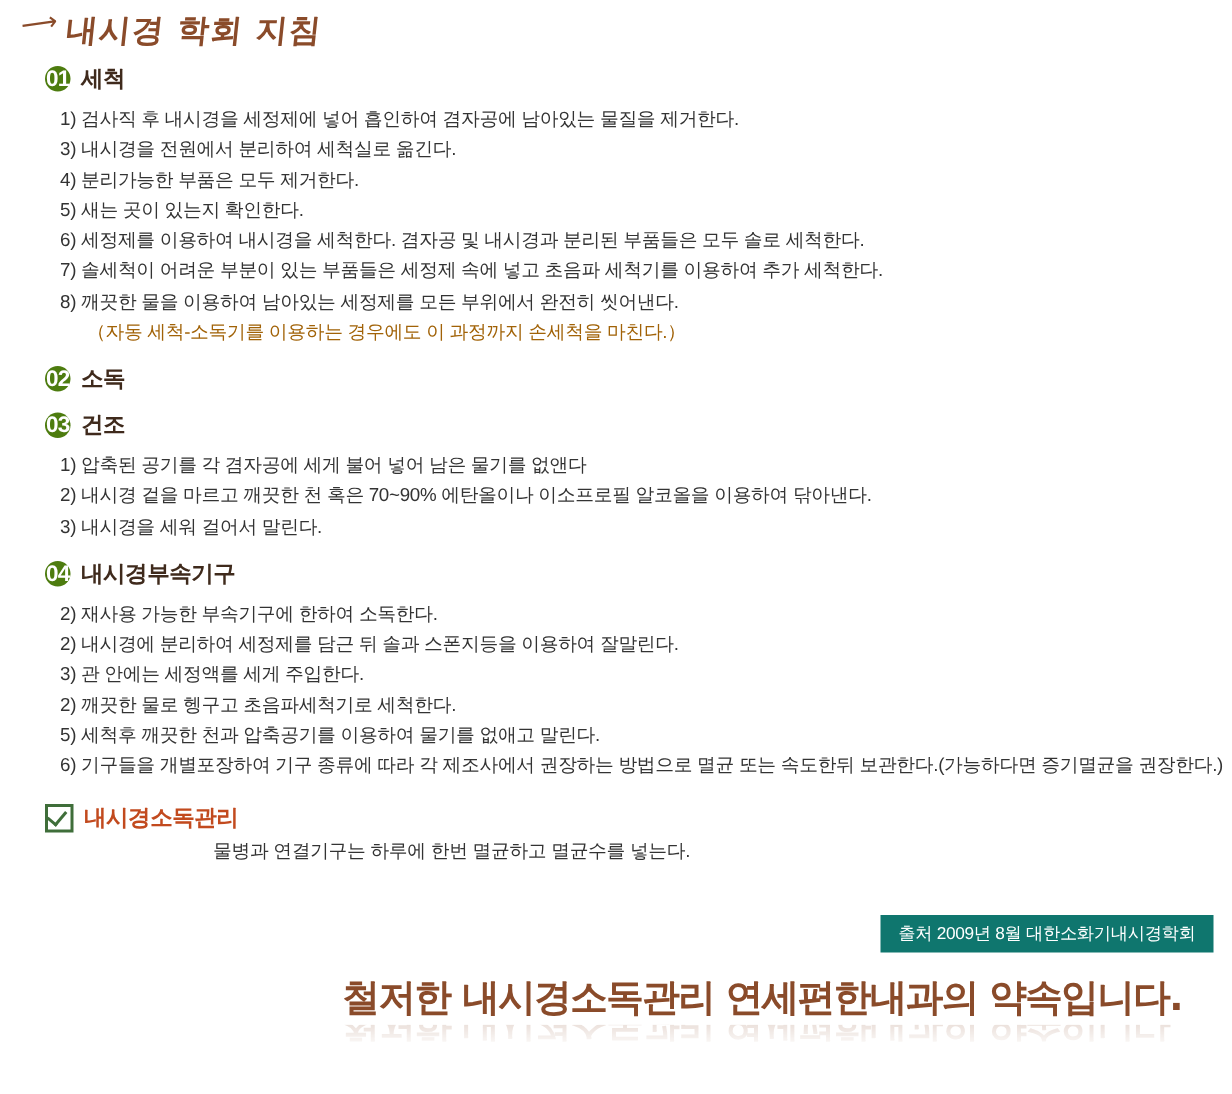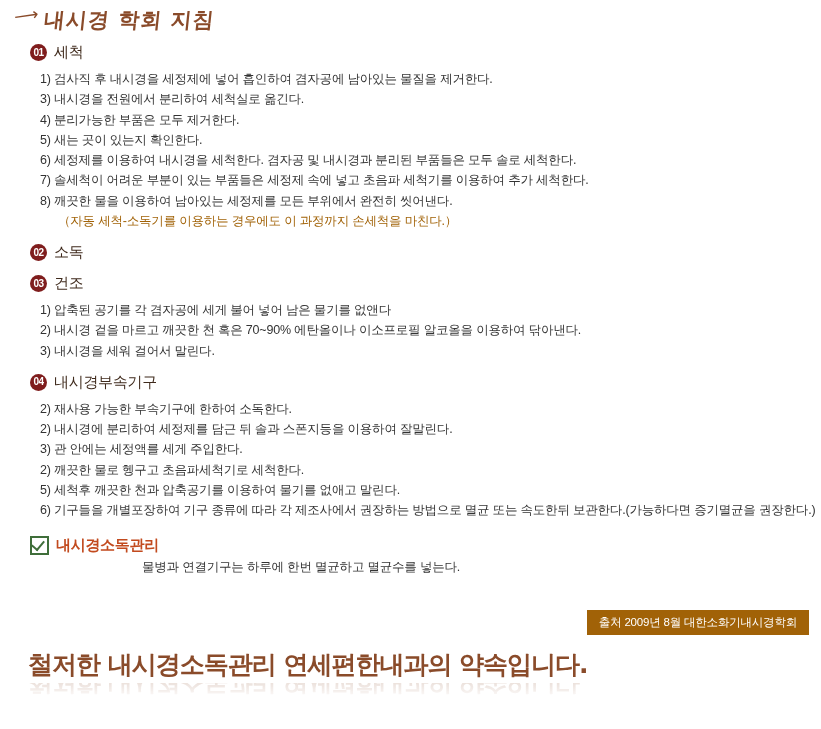--- a/index.html
+++ b/index.html
@@ -49,34 +49,34 @@
   .section-head {
     display: flex;
     align-items: center;
     gap: 7px;
     margin-bottom: 7px;
   }
   .badge {
     width: 17px;
     height: 17px;
     border-radius: 50%;
-    background: #7f1d1d;
+    background: #4d7c0f;
     color: #ffffff;
-    font-size: 10px;
+    font-size: 15px;
     font-weight: bold;
     display: flex;
     align-items: center;
     justify-content: center;
     line-height: 1;
     letter-spacing: -0.5px;
     flex: 0 0 auto;
   }
   .section-title {
     font-size: 15px;
-    font-weight: normal;
+    font-weight: bold;
     color: #3f2a1c;
     letter-spacing: -0.3px;
   }
   .items {
     margin: 0;
     padding: 0 0 0 10px;
     list-style: none;
   }
   .items li {
     font-size: 12.5px;
@@ -134,34 +134,35 @@
     padding-left: 112px;
     margin-top: 4px;
     letter-spacing: -0.2px;
   }
 
   
   .source-badge {
     position: absolute;
     right: 12px;
     top: 610px;
-    background: #a16207;
+    background: #0f766e;
     color: #ffffff;
     font-size: 11.5px;
     padding: 5px 12px;
     letter-spacing: -0.2px;
     white-space: nowrap;
   }
 
   
   .footer {
     position: absolute;
     left: 28px;
     top: 648px;
     width: 760px;
+    text-align: right;
   }
   .slogan {
     font-family: "DejaVu Sans", sans-serif;
     font-size: 25px;
     font-weight: bold;
     color: #8a4b2a;
     letter-spacing: -1px;
     white-space: nowrap;
   }
   .slogan-reflection {

